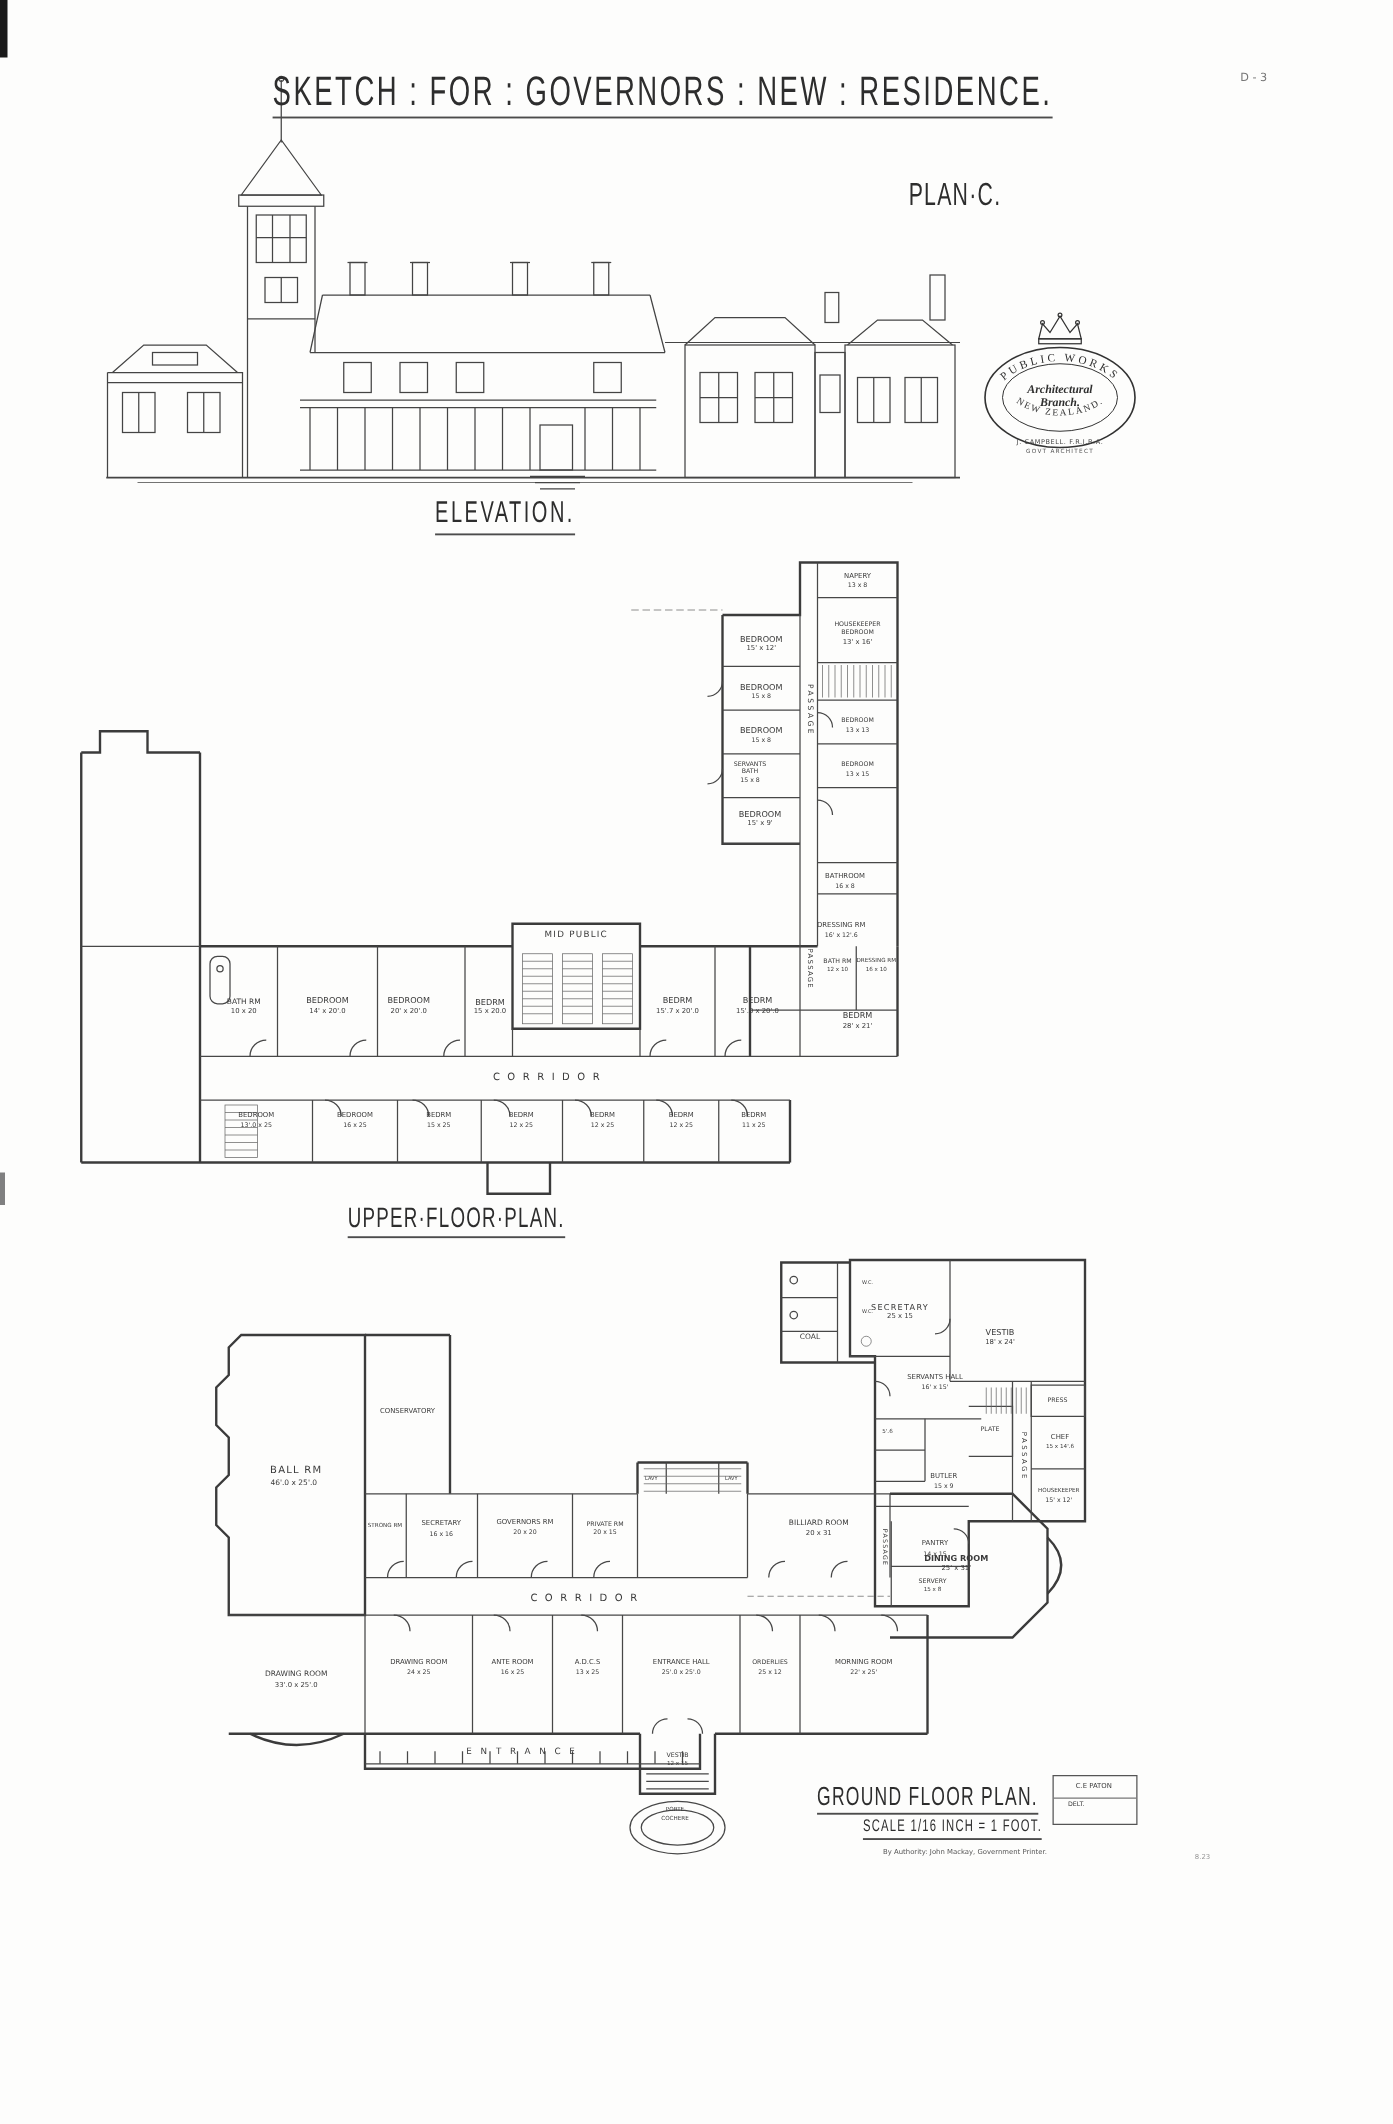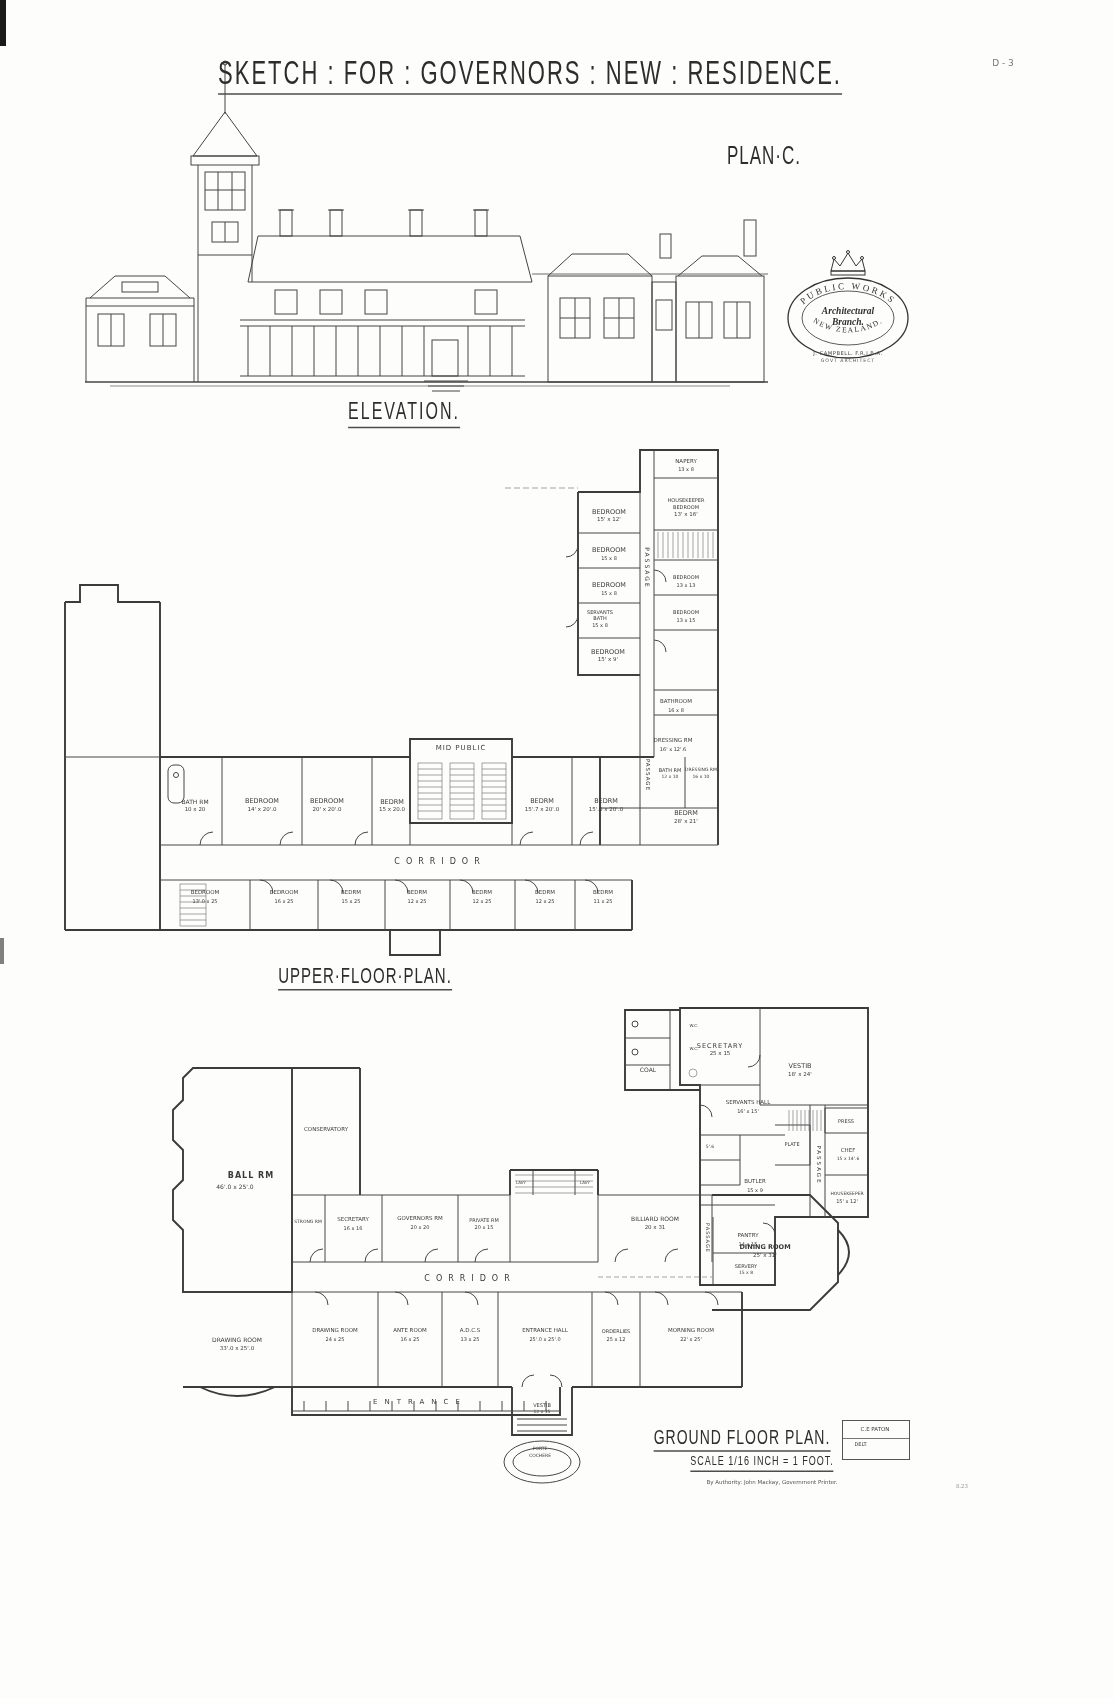--- a/index.html
+++ b/index.html
@@ -315,21 +315,21 @@
       <span class="lbl" style="left: 755px; top: 1190px; font-size: 5px; transform: translate(-50%, -50%);">15 x 9</span>
       <span class="lbl" style="left: 818px; top: 1165px; font-size: 5.5px; letter-spacing: 2px; transform: translate(-50%, -50%) rotate(90deg);">PASSAGE</span>
       <span class="lbl" style="left: 847px; top: 1194px; font-size: 4.5px; transform: translate(-50%, -50%);">HOUSEKEEPER</span>
       <span class="lbl" style="left: 847px; top: 1201px; font-size: 5px; transform: translate(-50%, -50%);">15' x 12'</span>
       <span class="lbl" style="left: 710px; top: 1147px; font-size: 4.5px; transform: translate(-50%, -50%);">5'.6</span>
       <span class="lbl" style="left: 748px; top: 1236px; font-size: 5.5px; transform: translate(-50%, -50%);">PANTRY</span>
       <span class="lbl" style="left: 748px; top: 1244px; font-size: 5px; transform: translate(-50%, -50%);">14 x 15</span>
       <span class="lbl" style="left: 746px; top: 1266px; font-size: 5px; transform: translate(-50%, -50%);">SERVERY</span>
       <span class="lbl" style="left: 746px; top: 1273px; font-size: 4.5px; transform: translate(-50%, -50%);">15 x 8</span>
       <span class="lbl" style="left: 707px; top: 1238px; font-size: 5px; letter-spacing: 1px; transform: translate(-50%, -50%) rotate(90deg);">PASSAGE</span>
-      <span class="lbl" style="left: 251px; top: 1176px; font-size: 8px; letter-spacing: 1px; transform: translate(-50%, -50%); font-weight: bold;">BALL RM</span>
+      <span class="lbl" style="left: 237px; top: 1176px; font-size: 8px; letter-spacing: 1px; transform: translate(-50%, -50%);">BALL RM</span>
       <span class="lbl" style="left: 235px; top: 1187px; font-size: 6px; transform: translate(-50%, -50%);">46'.0 x 25'.0</span>
       <span class="lbl" style="left: 326px; top: 1130px; font-size: 5.5px; transform: translate(-50%, -50%);">CONSERVATORY</span>
       <span class="lbl" style="left: 308px; top: 1222px; font-size: 4.5px; transform: translate(-50%, -50%);">STRONG RM</span>
       <span class="lbl" style="left: 353px; top: 1220px; font-size: 5.5px; transform: translate(-50%, -50%);">SECRETARY</span>
       <span class="lbl" style="left: 353px; top: 1228px; font-size: 5px; transform: translate(-50%, -50%);">16 x 16</span>
       <span class="lbl" style="left: 420px; top: 1219px; font-size: 5.5px; transform: translate(-50%, -50%);">GOVERNORS RM</span>
       <span class="lbl" style="left: 420px; top: 1227px; font-size: 5px; transform: translate(-50%, -50%);">20 x 20</span>
       <span class="lbl" style="left: 484px; top: 1220px; font-size: 5px; transform: translate(-50%, -50%);">PRIVATE RM</span>
       <span class="lbl" style="left: 484px; top: 1227px; font-size: 5px; transform: translate(-50%, -50%);">20 x 15</span>
       <span class="lbl" style="left: 521px; top: 1183px; font-size: 4px; transform: translate(-50%, -50%);">LAVY</span>

